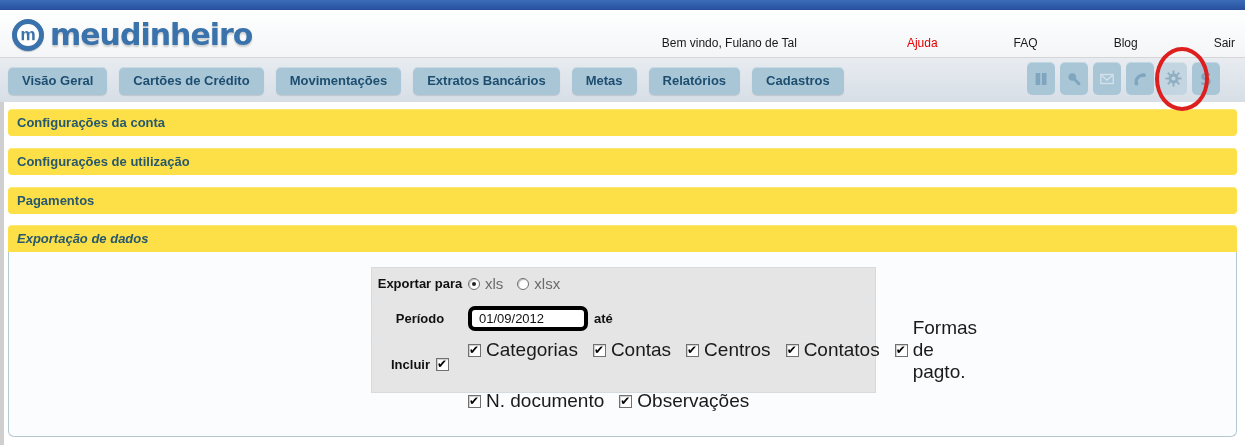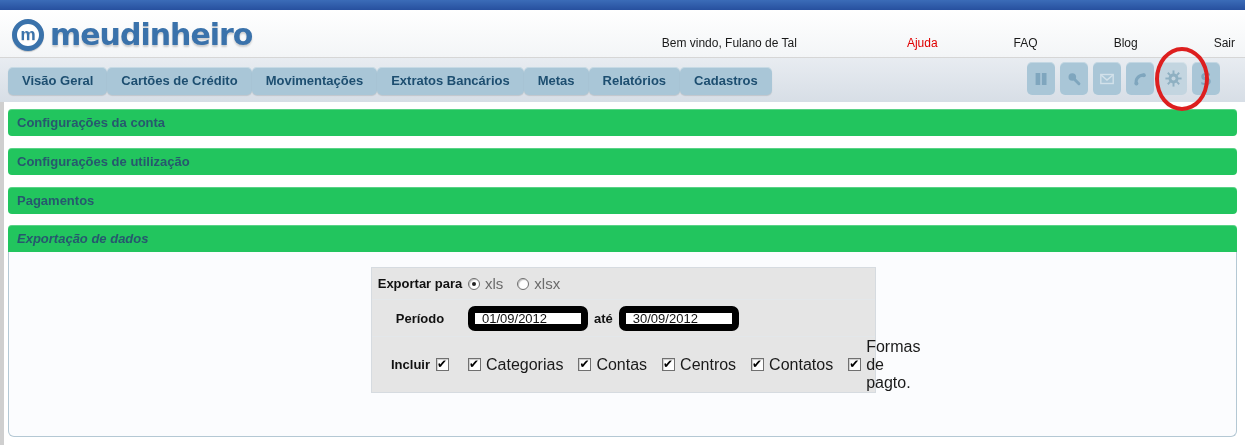--- a/index.html
+++ b/index.html
@@ -22,42 +22,42 @@
     letter-spacing:-1px; text-shadow:0 2px 2px rgba(0,0,0,.18); font-family:"DejaVu Sans", sans-serif; }
   .userlinks { position:absolute; right:10px; top:26px; display:flex; align-items:center;
     font-size:12px; color:#1a1a1a;gap:48px; }
   .userlinks .welcome { margin-right:34px; }
   .userlinks a { text-decoration:none; color:#1a1a1a; margin-left:28px; cursor:pointer; }
   .userlinks a.red { color:#e00000; }
 
   
   .toolbar { position:absolute; left:0; top:57px; width:1245px; height:45px;
     background:linear-gradient(#e8ecf1,#d7dee6); border-top:1px solid #d6d6d6; }
-  .tabs { position:absolute; left:8px; top:9px; display:flex; gap:0; }
+  .tabs { position:absolute; left:8px; top:9px; display:flex; gap:12px; }
   .tab { height:28px; padding:0 14px; line-height:28px; background:#a9c6d7;
     border:none; border-radius:5px; color:#1d4e70; font-weight:bold; font-size:13px;
     font-family:"Liberation Sans", sans-serif; cursor:pointer;
     box-shadow:inset 0 1px 0 rgba(255,255,255,.35), 0 1px 1px rgba(0,0,0,.12); }
   .iconbtns { position:absolute; right:25px; top:4px; display:flex; gap:5px; }
   .iconbtn { width:28px; height:33px; border:none; border-radius:5px; background:#a9c6d7;
     display:flex; align-items:center; justify-content:center; cursor:pointer;
     box-shadow:inset 0 1px 0 rgba(255,255,255,.3); }
   .iconbtn.lit { background:#c3d5e0; }
   .iconbtn svg { display:block; }
   .dollar { font-size:17px; font-weight:bold; color:#7fa6be; font-family:"DejaVu Sans", sans-serif; }
 
   
   .red-ellipse { position:absolute; left:1155px; top:47px; width:54px; height:64px;
     border:4px solid #dd1f1f; border-radius:50%; z-index:50; pointer-events:none; }
 
   
   .page-edge { position:absolute; left:0; top:102px; width:4px; height:343px; background:#cfcfcf; }
 
   
-  .acc { position:absolute; left:8px; width:1229px; height:27px; background:#22c55e;
+  .acc { position:absolute; left:8px; width:1229px; height:27px; background:#fde047;
     border-radius:4px; color:#27586e; font-weight:bold; font-size:13px;
     line-height:27px; padding-left:9px; cursor:pointer;
     box-shadow:inset 0 1px 0 rgba(255,255,255,.25); }
   .acc.open { border-radius:4px 4px 0 0;font-style:italic; }
 
   
   .panel { position:absolute; left:8px; top:252px; width:1229px; height:185px;
     background:#fbfcfe; border:1px solid #b4c8d4; border-top:none; border-radius:0 0 6px 6px; }
 
   
@@ -78,26 +78,26 @@
   .radio.sel::after { content:""; position:absolute; left:3px; top:3px; width:4px; height:4px;
     border-radius:50%; background:#222; }
   .fmt-label { font-size:15px; color:#6b6b6b; }
 
   
   .cb { width:13px; height:13px; border:1px solid #707070; background:#fff; position:relative;
     flex:none; box-shadow:inset 1px 1px 1px rgba(0,0,0,.2); }
   .cb.checked::after { content:"\2714"; position:absolute; left:0px; top:-2px;
     font-size:12px; color:#000; font-family:"DejaVu Sans", sans-serif; }
   .cbitem { display:flex; align-items:center; margin-right:15px; cursor:pointer; }
-  .cbitem span.txt { margin-left:5px; font-size:16px; color:#1a1a1a; }
+  .cbitem span.txt { margin-left:5px; font-size:19px; color:#1a1a1a; }
   .cbgrid .line { display:flex; align-items:center; }
   .cbgrid .line + .line { margin-top:7px; }
 
   
-  .datebox { width:120px; height:25px; border:7px solid #000000; border-radius:7px;
+  .datebox { width:120px; height:25px; border:4px solid #000000; border-radius:7px;
     padding:4px 7px; font-size:13px; color:#111; font-family:"Liberation Sans", sans-serif; }
   .ate { font-weight:bold; font-size:13px; margin:0 6px; color:#111; }
 
   
   .exportbtn { width:70px; height:27px; margin-right:13px; border:none; border-radius:4px;
     background:linear-gradient(#b7d0dd,#a3c2d2); color:#1d4e70; font-weight:bold; font-size:13px;
     font-family:"Liberation Sans", sans-serif; cursor:pointer; box-shadow:0 1px 1px rgba(0,0,0,.15); }
 </style>
 </head>
 <body>
@@ -203,21 +203,20 @@
           <span class="fmt-label">xlsx</span>
         </label>
       </div>
     </div>
 
     <div class="frow r2">
       <div class="labelcell">Período</div>
       <div class="valuecell">
         <input class="datebox" value="01/09/2012" style="">
         <span class="ate">até</span>
-        <input class="datebox" value="30/09/2012" style="">
       </div>
     </div>
 
     <div class="frow r3">
       <div class="labelcell">
         <span>Incluir</span>
         <span class="cb checked"></span>
       </div>
       <div class="valuecell cbgrid">
         <div>
@@ -236,19 +235,29 @@
             </label>
             <label class="cbitem">
               <span class="cb checked"></span>
               <span class="txt">Contatos</span>
             </label>
             <label class="cbitem">
               <span class="cb checked"></span>
               <span class="txt">Formas de pagto.</span>
             </label>
           </div>
+          <div class="line">
+            <label class="cbitem">
+              <span class="cb checked"></span>
+              <span class="txt">N. documento</span>
+            </label>
+            <label class="cbitem">
+              <span class="cb checked"></span>
+              <span class="txt">Observações</span>
+            </label>
+          </div>
         </div>
       </div>
     </div>
 
 
   </div>
 </div>
 
 </body></html>

